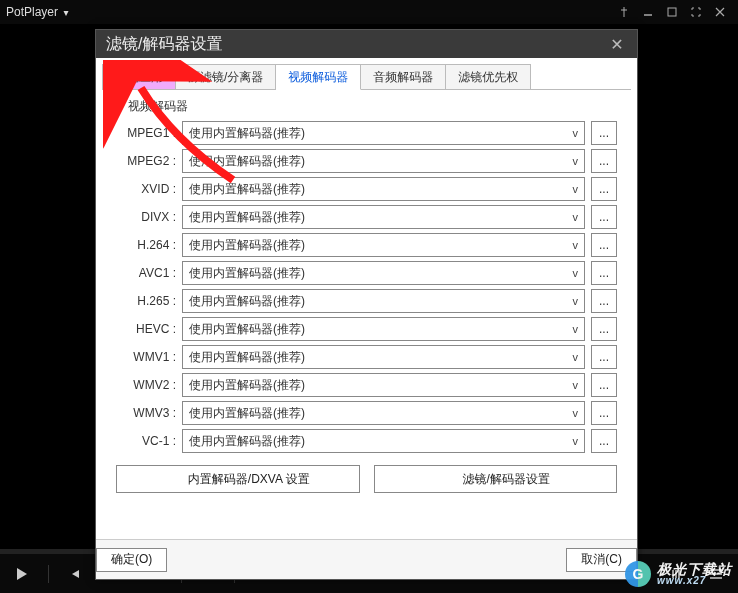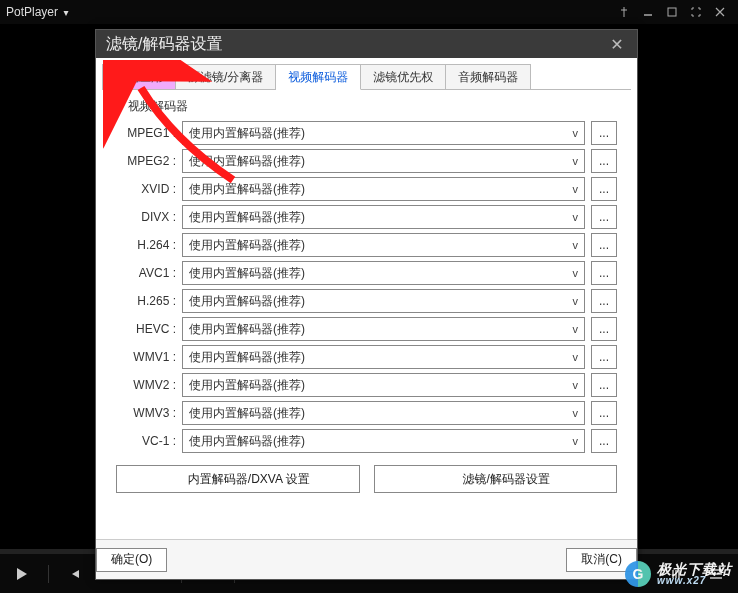--- a/index.html
+++ b/index.html
@@ -253,22 +253,22 @@
   <div class="dlg-title">
     <span>滤镜/解码器设置</span>
     <span class="spacer"></span>
     <span class="dlg-close">✕</span>
   </div>
   <div class="dlg-body">
     <div class="tabs" id="tabbar">
         <div class="tab">滤镜应用</div>
         <div class="tab">源滤镜/分离器</div>
         <div class="tab active">视频解码器</div>
+        <div class="tab">音频解码器</div>
         <div class="tab">滤镜优先权</div>
-        <div class="tab">音频解码器</div>
       </div>
     <div class="panel">
       <div class="group-title">视频解码器</div>
       <div class="decoder-rows" id="rows">
           <div class="decoder-row">
             <div class="decoder-label">MPEG1</div>
             <div class="decoder-select">
               <span>使用内置解码器(推荐)</span>
               <span class="chev">v</span>
             </div>

